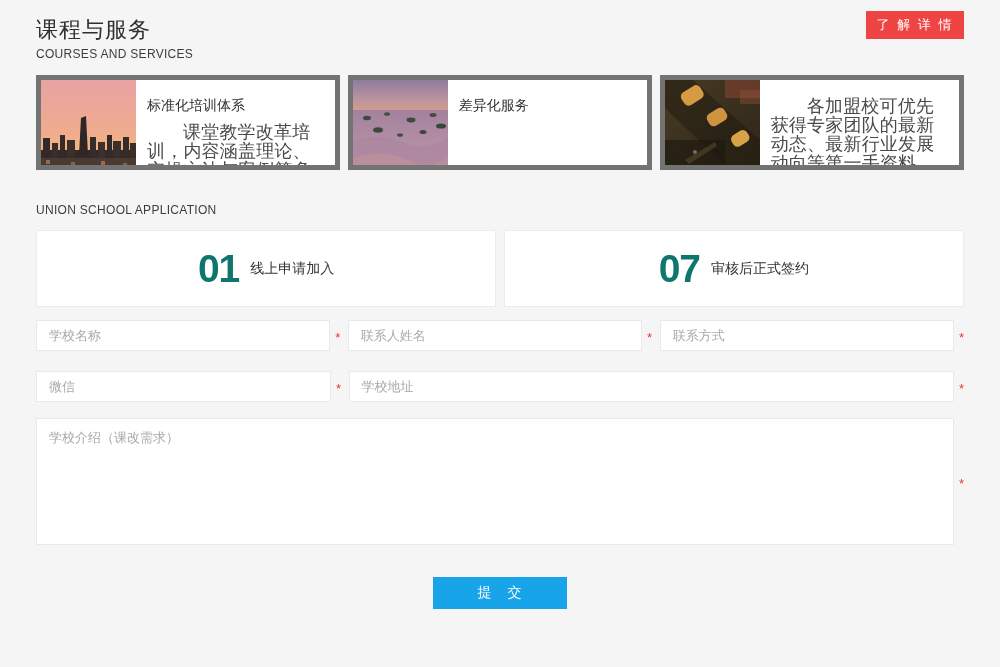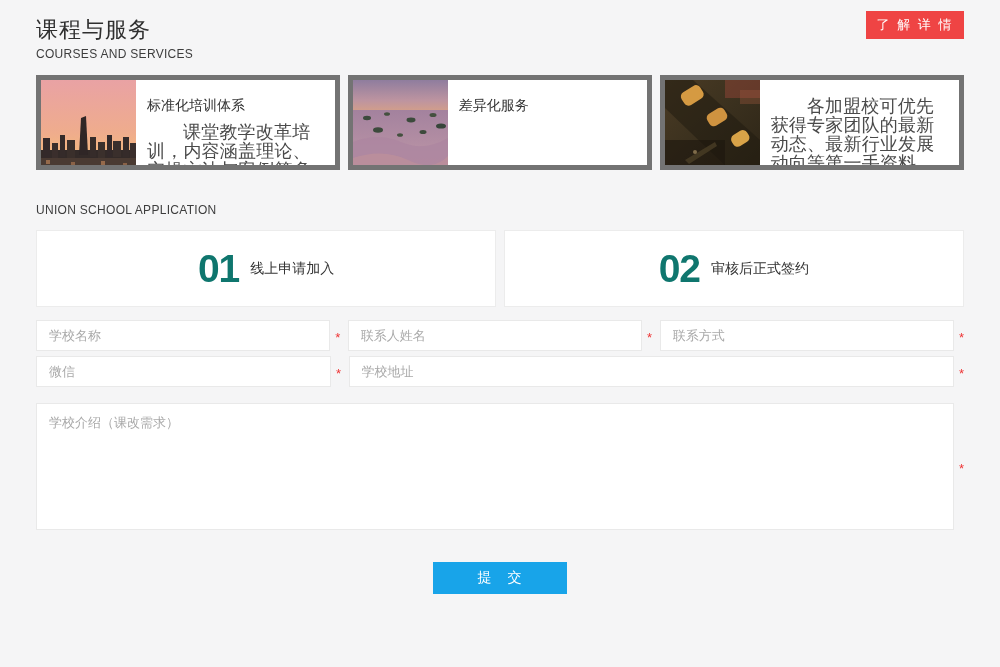--- a/index.html
+++ b/index.html
@@ -48,21 +48,21 @@
   }
   .step-number {
     font-size: 39px; font-weight: 800; color: #0f766e;
     letter-spacing: -1px; font-family: Liberation Sans, sans-serif;
   }
   .step-label { font-size: 14px; color: #333; }
 
   
   .form-row { display: flex; gap: 7.5px; }
   .row1 { margin-top: 13px; }
-  .row2 { margin-top: 5px; }
+  .row2 { margin-top: 20px; }
   .row3 { margin-top: 16px; }
   .field { position: relative; flex: 1; }
   .field.third { flex: 0 0 305px; }
   .field input, .field textarea {
     width: calc(100% - 10px); height: 31px;
     border: 1px solid #e9e9e9; background: #fff;
     padding: 0 12px; font-size: 13px; color: #333;
     font-family: inherit; outline: none; display: block;
   }
   .field textarea { height: 127px; padding: 10px 12px; resize: none; line-height: 18px; }
@@ -189,21 +189,21 @@
   <div class="section-head second">
     <div class="section-sub">UNION SCHOOL APPLICATION</div>
   </div>
 
   <div class="steps-row">
     <div class="step-box">
       <span class="step-number">01</span>
       <span class="step-label">线上申请加入</span>
     </div>
     <div class="step-box">
-      <span class="step-number">02</span>
+      <span class="step-number">07</span>
       <span class="step-label">审核后正式签约</span>
     </div>
   </div>
 
   <form>
 
     <div class="form-row row1">
       <div class="field">
         <input type="text" placeholder="学校名称" style="">
         <span class="asterisk">*</span>

